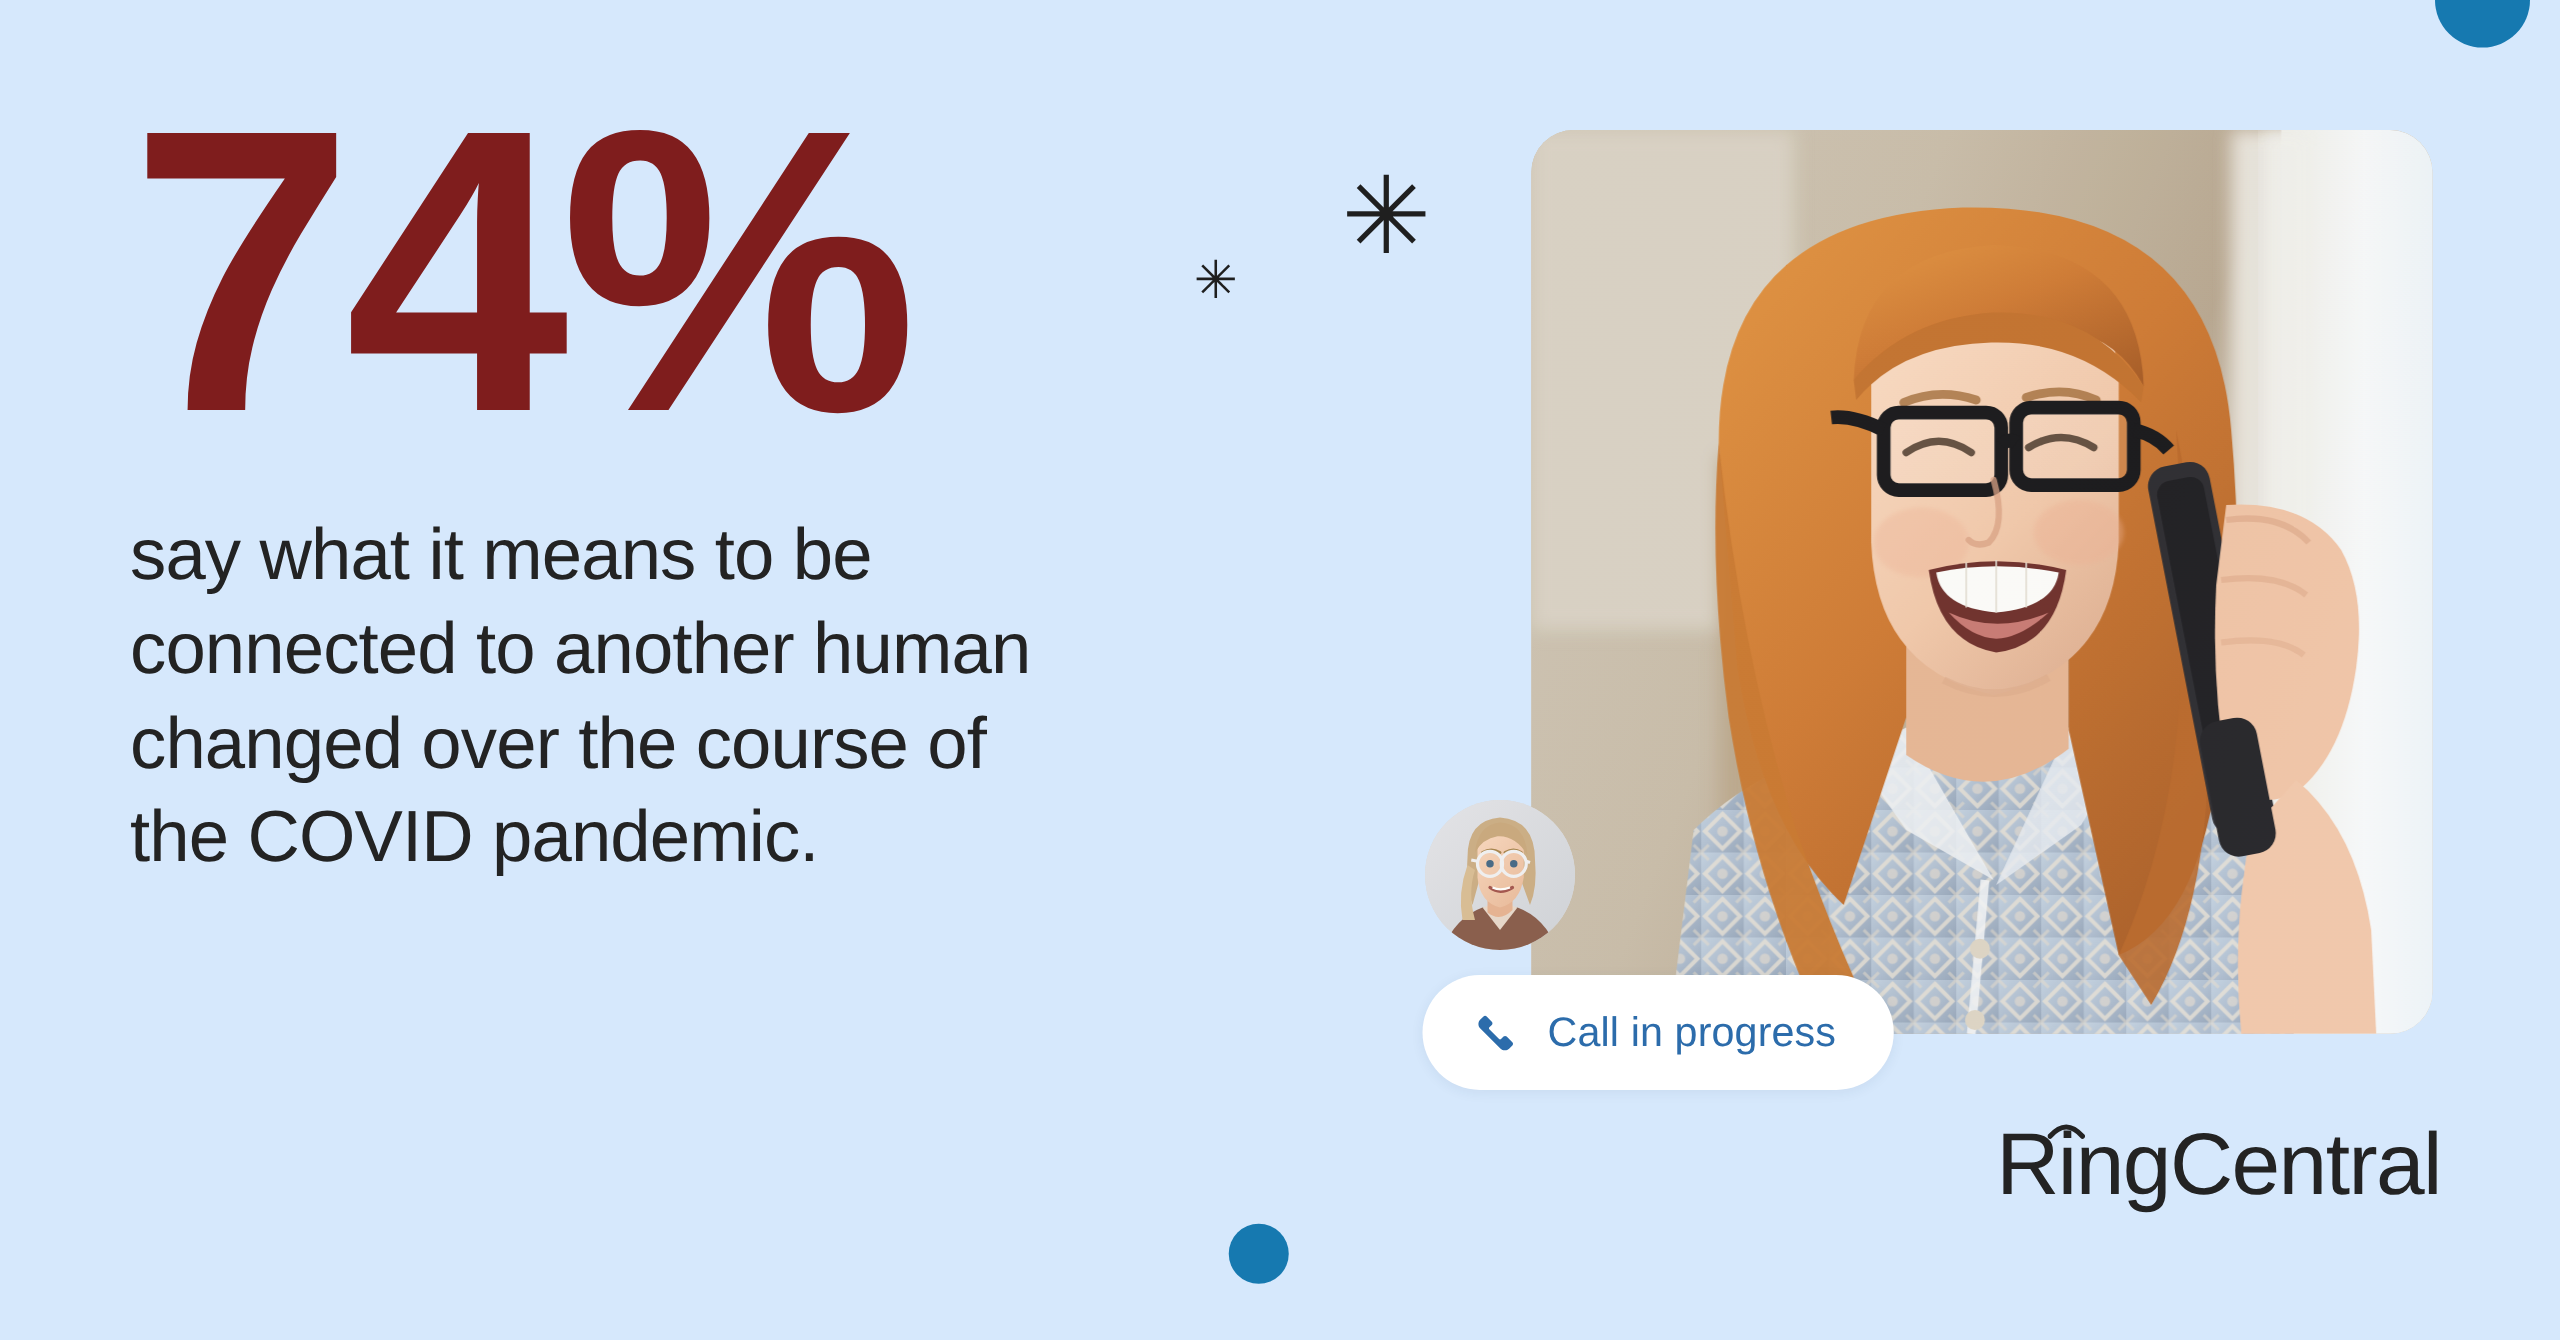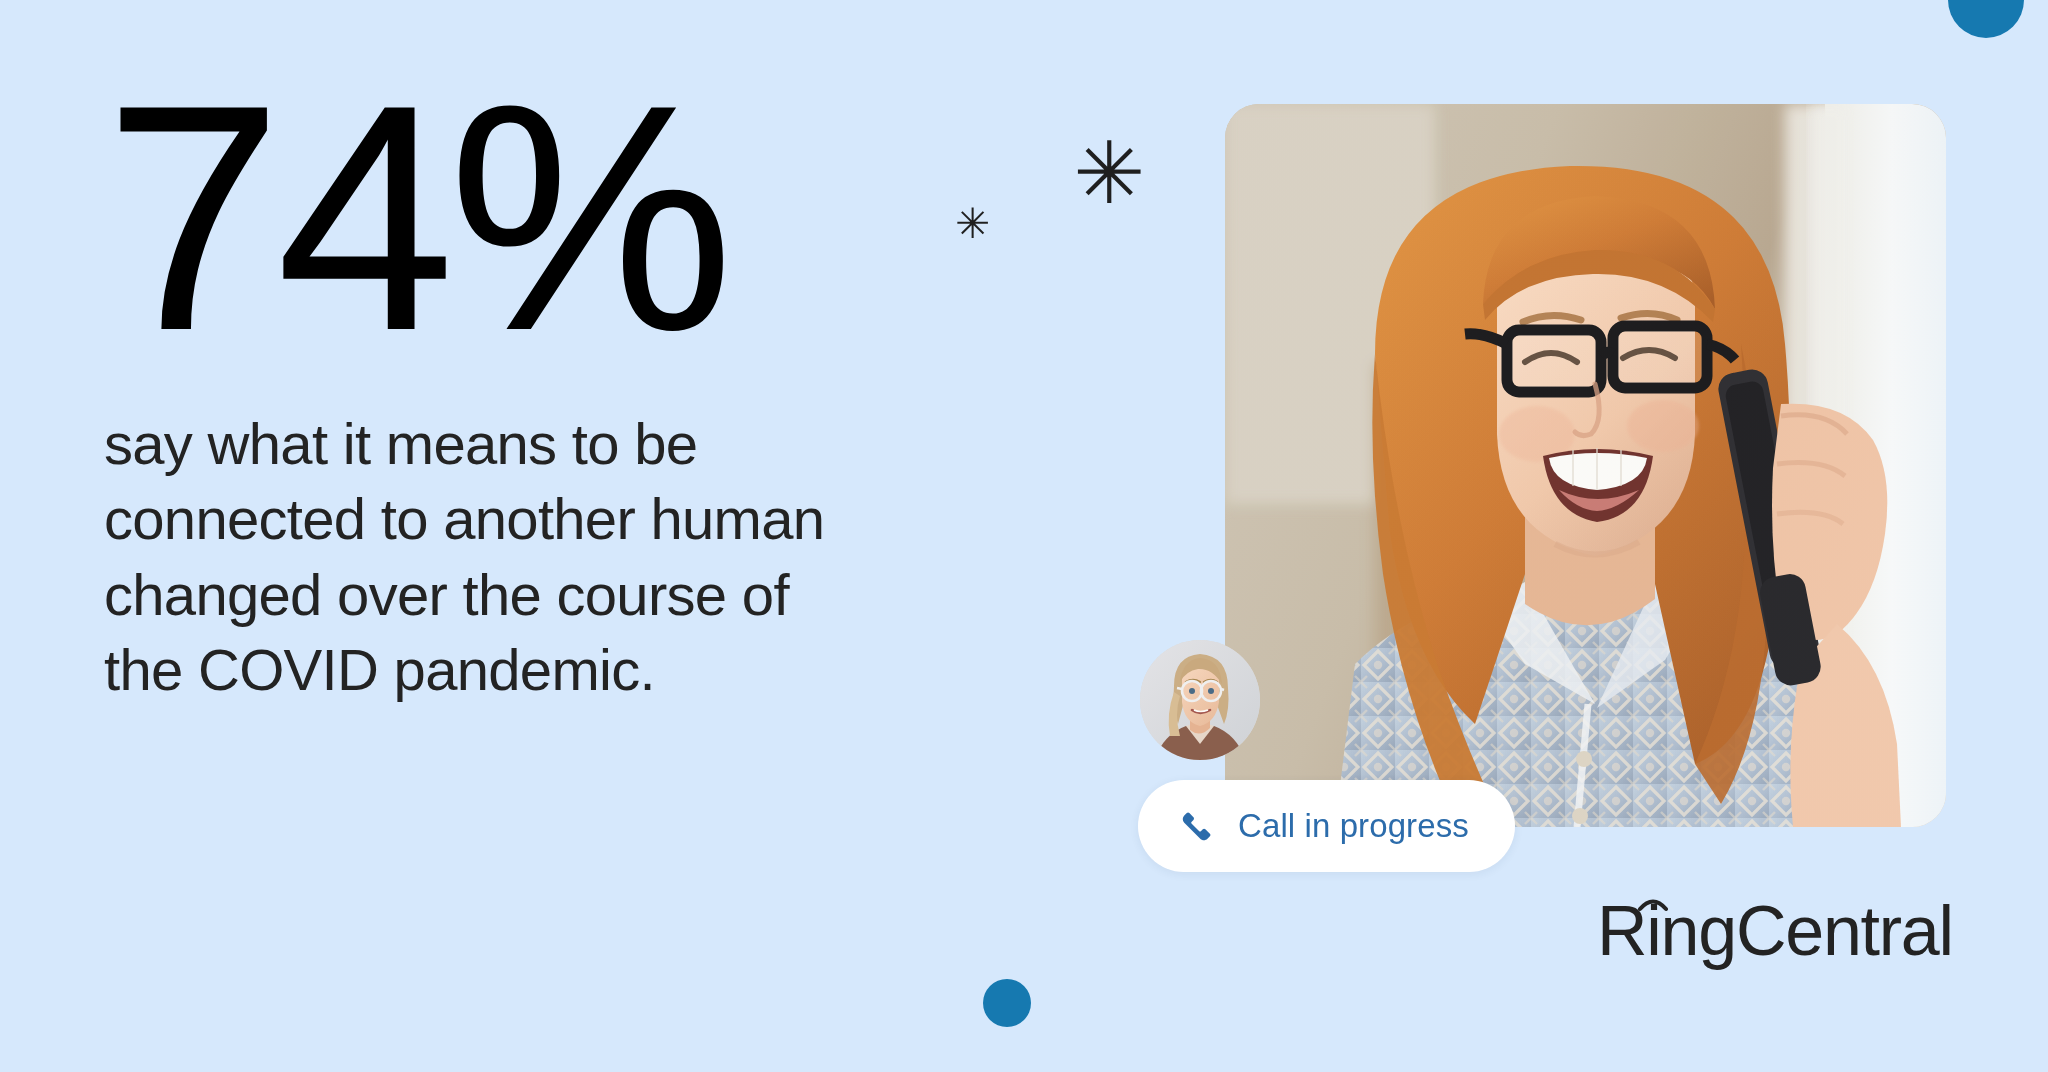--- a/index.html
+++ b/index.html
@@ -54,23 +54,23 @@
   
   #text-column {
     position: absolute;
     left: 104px;
     top: 72px;
     width: 1030px;
   }
   #stat-number {
     font-size: 322px;
     line-height: 0.82;
-    font-weight: 400;
+    font-weight: 700;
     letter-spacing: -0.022em;
-    color: #000000;
+    color: #7f1d1d;
     margin: 0;
     padding-top: 14px;
     font-family: "Liberation Sans", "DejaVu Sans", sans-serif;
   }
   #stat-description {
     margin: 0;
     padding-top: 56px;
     font-size: 58px;
     line-height: 1.3;
     font-weight: 500;

